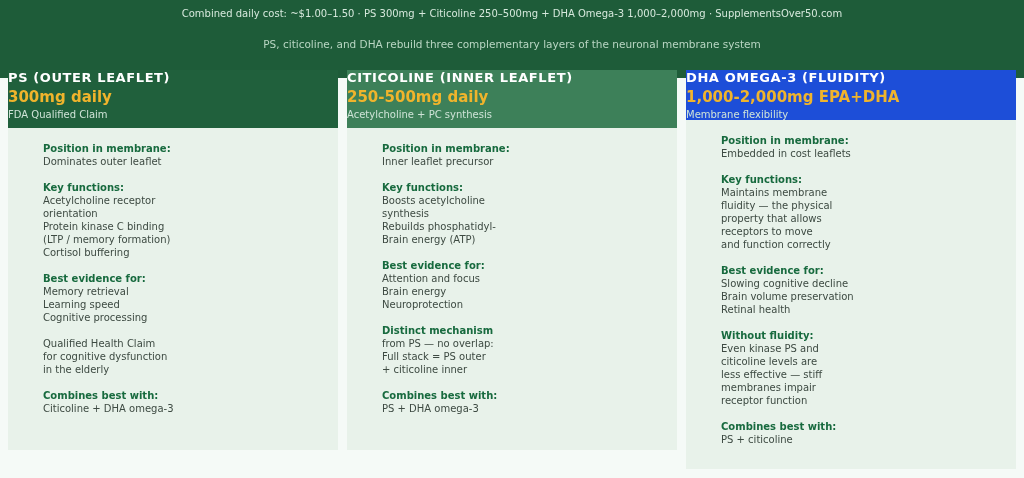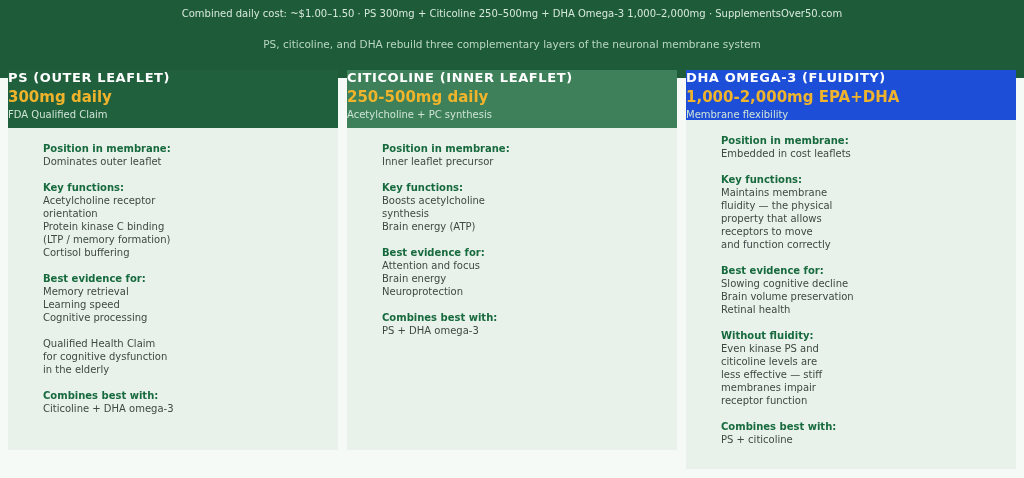--- a/index.html
+++ b/index.html
@@ -139,27 +139,34 @@
       </div>
       <div class="card-body">
           <div class="section">
             <div class="sec-heading">Position in membrane:</div>
             <div class="sec-line">Inner leaflet precursor</div>
           </div>
           <div class="section">
             <div class="sec-heading">Key functions:</div>
             <div class="sec-line">Boosts acetylcholine</div>
             <div class="sec-line">synthesis</div>
+            <div class="sec-line">Rebuilds phosphatidyl-</div>
             <div class="sec-line">Brain energy (ATP)</div>
           </div>
           <div class="section">
             <div class="sec-heading">Best evidence for:</div>
             <div class="sec-line">Attention and focus</div>
             <div class="sec-line">Brain energy</div>
             <div class="sec-line">Neuroprotection</div>
+          </div>
+          <div class="section">
+            <div class="sec-heading">Distinct mechanism</div>
+            <div class="sec-line">from PS — no overlap:</div>
+            <div class="sec-line">Full stack = PS outer</div>
+            <div class="sec-line">+ citicoline inner</div>
           </div>
           <div class="section">
             <div class="sec-heading">Combines best with:</div>
             <div class="sec-line">PS + DHA omega-3</div>
           </div>
         </div>
     </section>
 
     <section class="card">
       <div class="card-head" style="background: #1d4ed8;">

